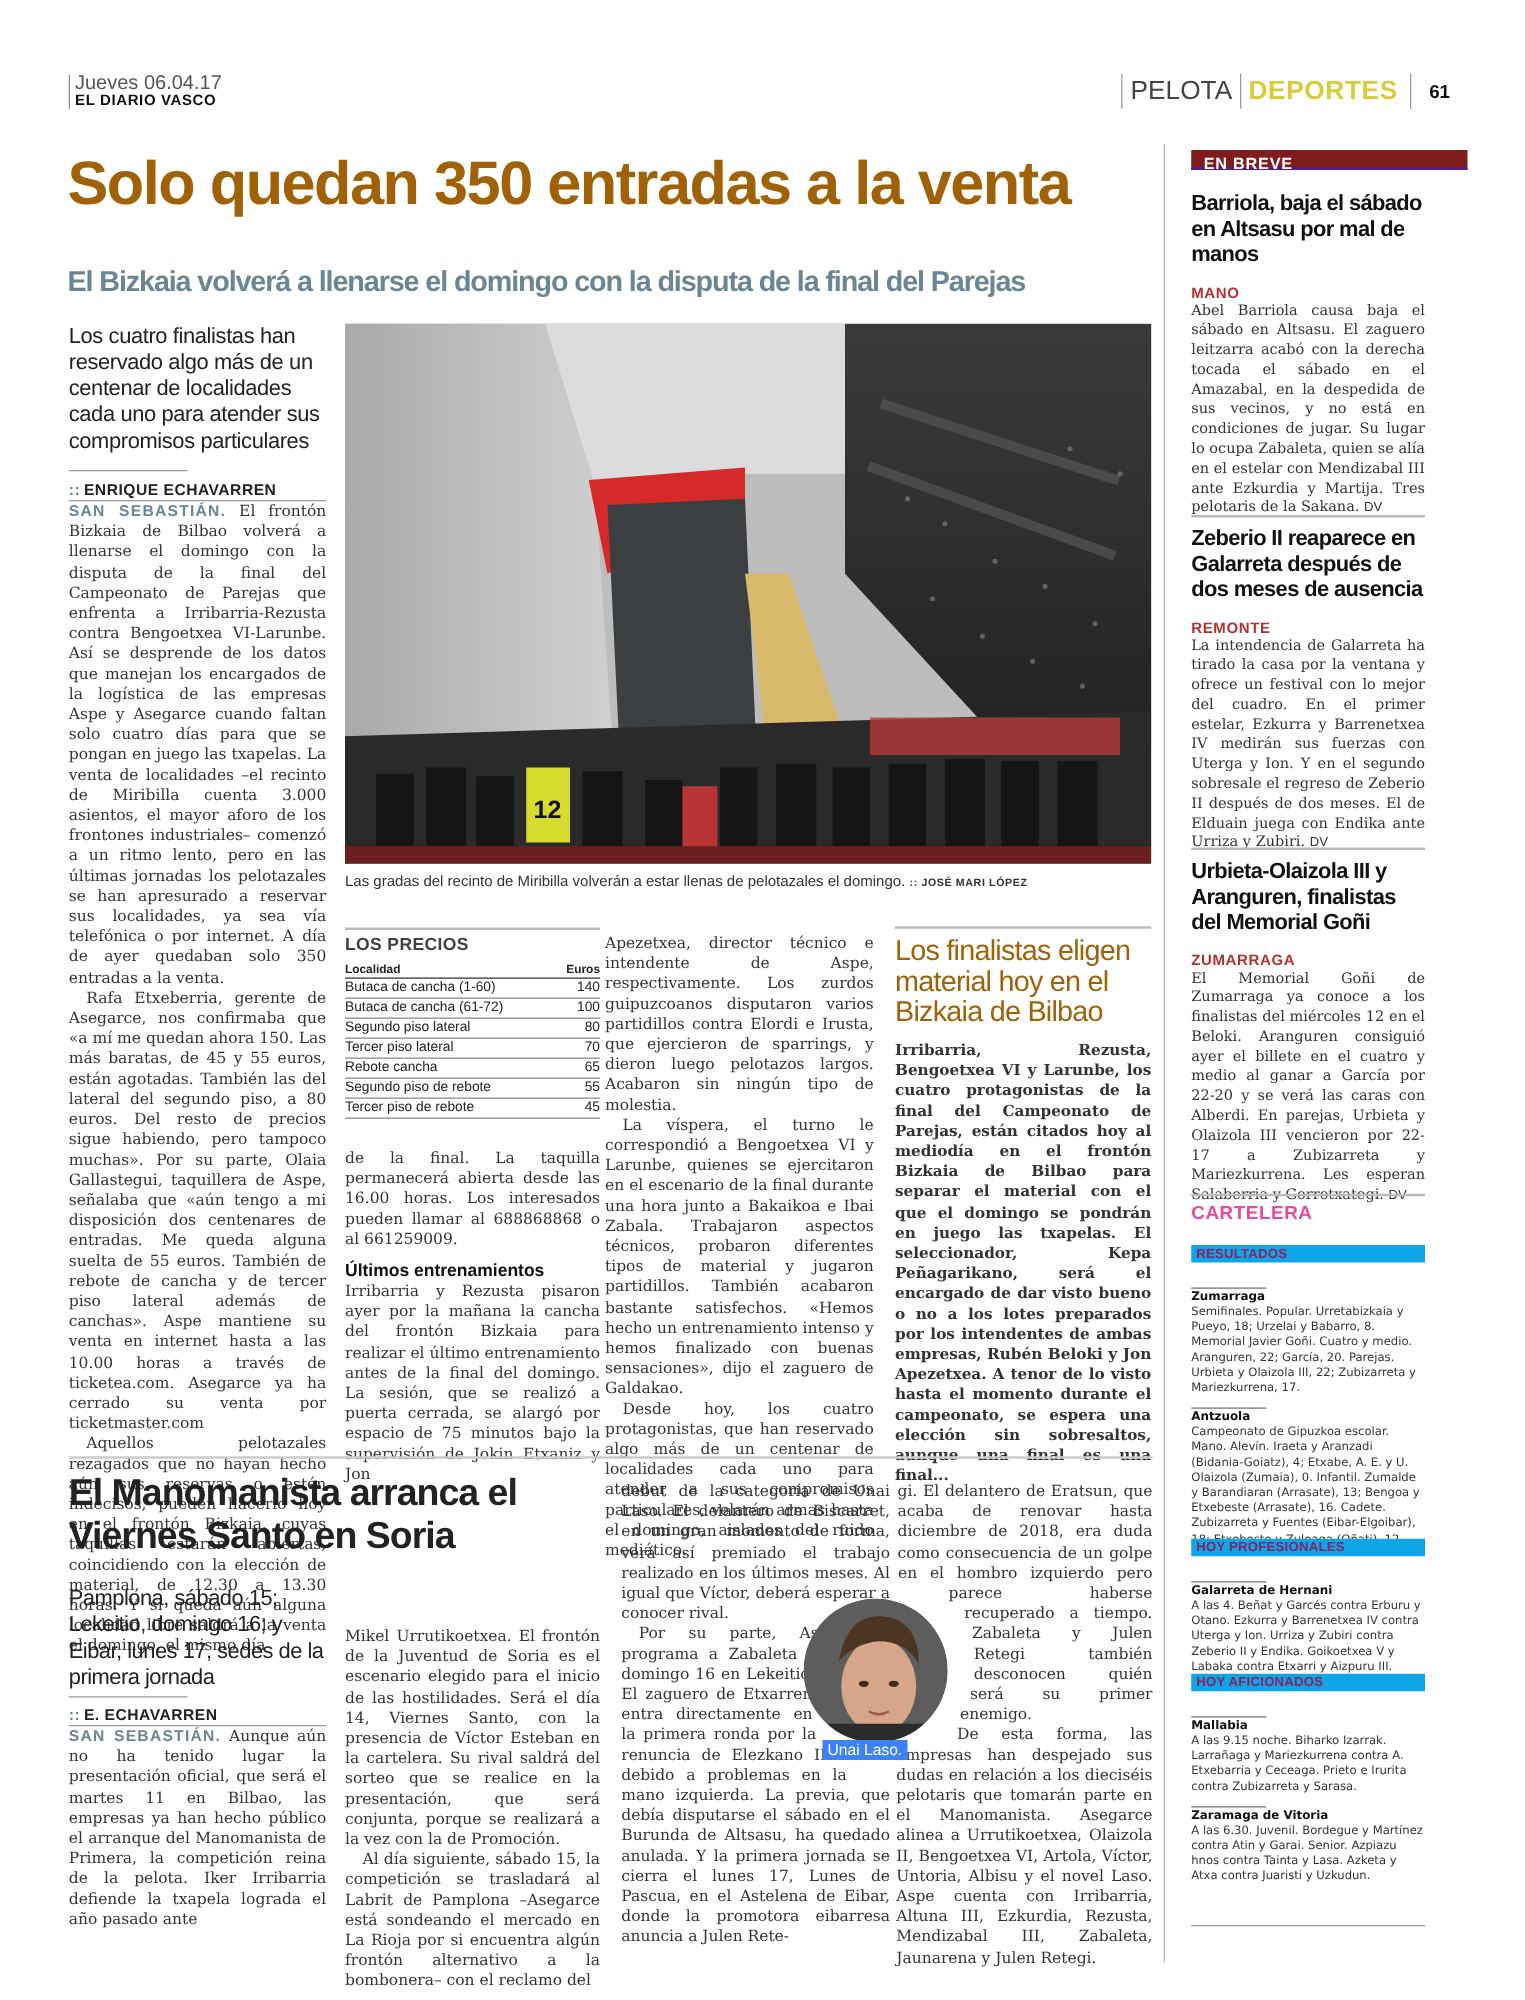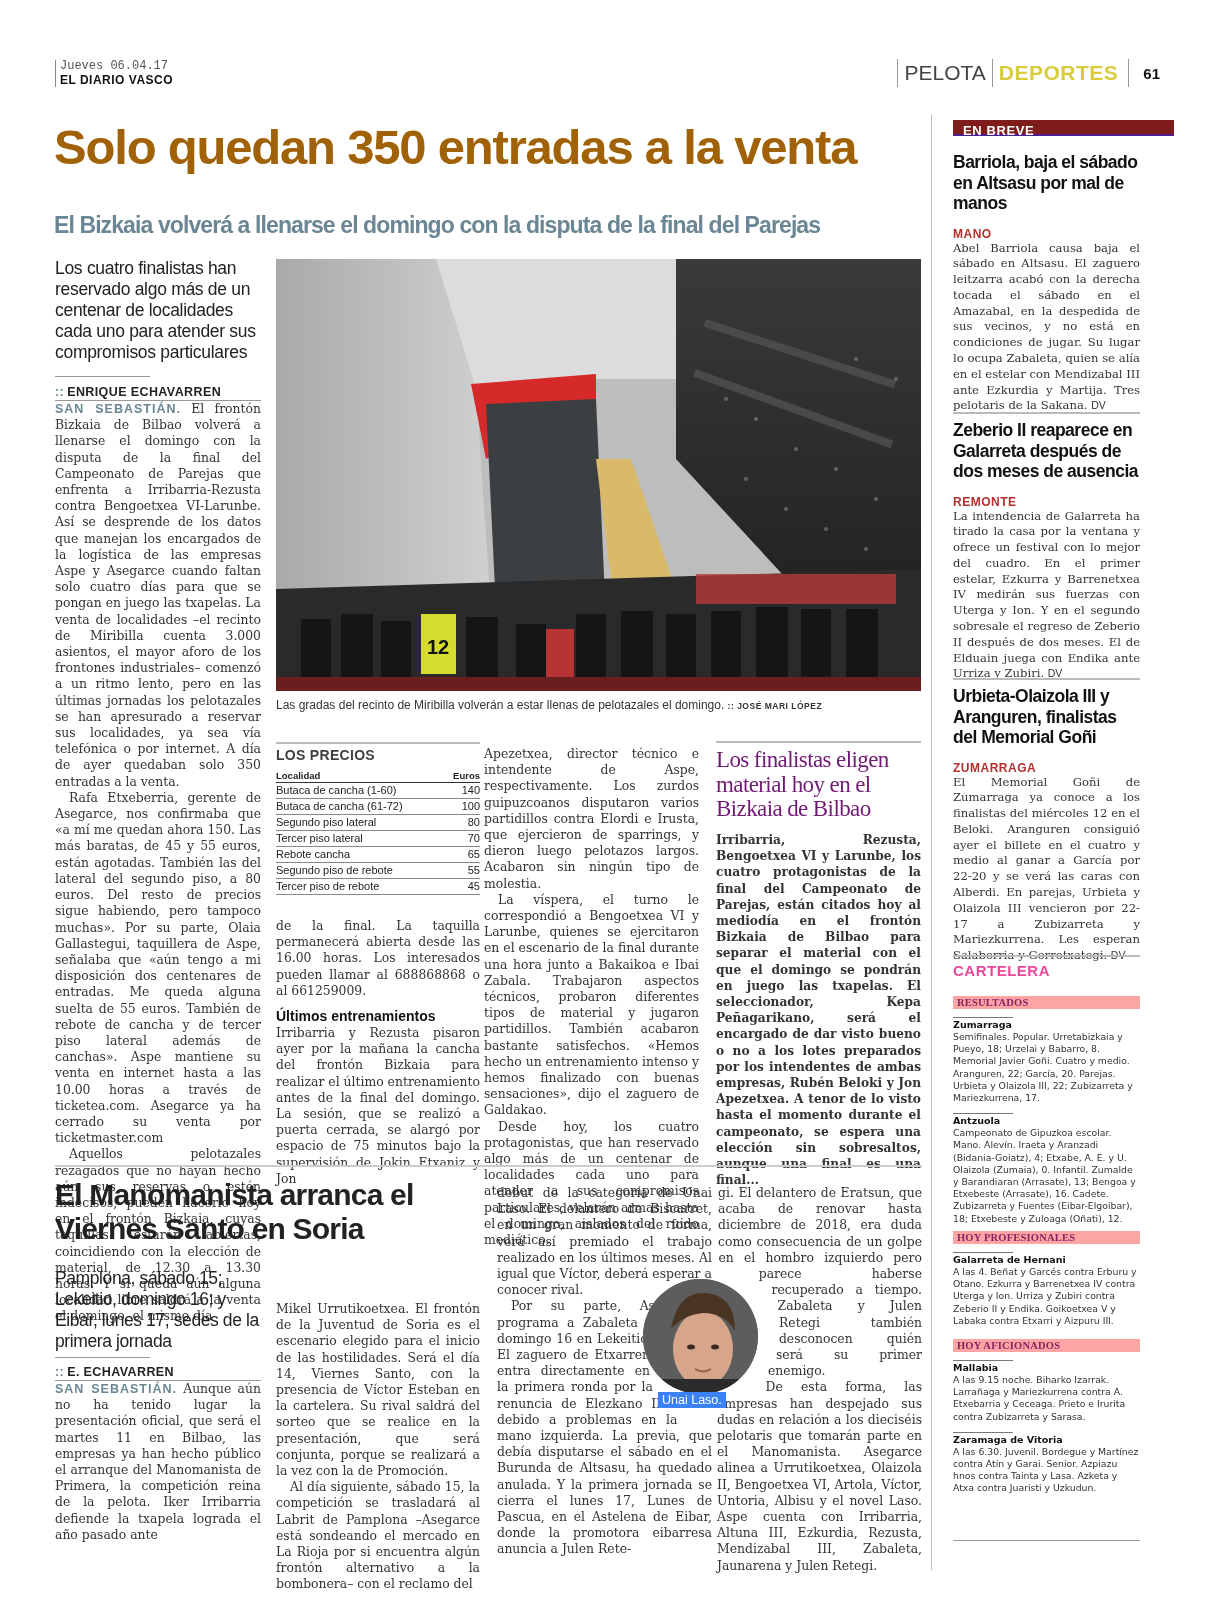--- a/index.html
+++ b/index.html
@@ -5,21 +5,21 @@
   * { box-sizing: border-box; margin: 0; padding: 0; }
   html, body { width: 1220px; height: 1600px; background: #ffffff; overflow: hidden; }
   body { position: relative; color: #2a2a2a; font-family: "DejaVu Serif", serif; }
   .abs { position: absolute; }
   .body-text { font-family: "DejaVu Serif", serif; font-size: 12.4px; line-height: 16.2px; color: #333; text-align: justify; hyphens: auto; }
   .body-text p { text-indent: 14px; }
   .body-text p.first { text-indent: 0; }
 
   
   .hdr-left { left: 55px; top: 60px; border-left: 1px solid #888; padding-left: 4px; }
-  .hdr-date { font-family: Liberation Mono, monospace; font-size: 12px; color: #555; line-height: 13px; }
+  .hdr-date { font-family: Liberation Sans, sans-serif; font-size: 16px; color: #555; line-height: 13px; }
   .hdr-paper { font-family: "Liberation Sans", sans-serif; font-size: 12px; font-weight: bold; color: #111; letter-spacing: 0.5px; line-height: 14px; }
   .hdr-right { right: 60px; top: 58px; display: flex; align-items: center; height: 30px; }
   .hdr-section { font-family: "Liberation Sans", sans-serif; font-size: 21px; color: #444; border-left: 1px solid #999; padding: 0 6px; line-height: 28px; }
   .hdr-deportes { font-family: "Liberation Sans", sans-serif; font-size: 21px; font-weight: bold; color: #d9cc3c; border-left: 1px solid #999; border-right: 1px solid #999; padding: 0 10px 0 6px; line-height: 28px; letter-spacing: 0.5px; }
   .hdr-page { font-family: "Liberation Sans", sans-serif; font-size: 15px; font-weight: bold; color: #111; padding-left: 14px; }
 
   
   .headline { left: 54px; top: 112px; font-family: "Liberation Sans", sans-serif; font-weight: bold; font-size: 49px; letter-spacing: -1.2px; color: #a16207; line-height: 70px; }
   .subhead { left: 54px; top: 210px; font-family: "Liberation Sans", sans-serif; font-weight: bold; font-size: 23px; letter-spacing: -0.9px; color: #6a8694; line-height: 30px; }
 
@@ -46,39 +46,39 @@
   .prices th.r, .prices td.r { text-align: right; }
   .prices td { border-bottom: 1px solid #888; padding: 1px 0; line-height: 13px; }
 
   .col2b { left: 276px; top: 918px; width: 204px; }
   .subsec { font-family: "Liberation Sans", sans-serif; font-weight: bold; font-size: 14px; color: #111; margin-top: 9px; margin-bottom: 1px; }
 
   .col3 { left: 484px; top: 746px; width: 215px; }
 
   
   .side-rule { left: 716px; top: 741px; width: 205px; height: 2px; background: #bbb; }
-  .side-title { left: 716px; top: 748px; width: 210px; font-family: Liberation Serif, serif; font-size: 23px; line-height: 24.5px; color: #701a75; letter-spacing: -0.6px; }
+  .side-title { left: 716px; top: 748px; width: 210px; font-family: Liberation Sans, sans-serif; font-size: 23px; line-height: 24.5px; color: #a16207; letter-spacing: -0.6px; }
   .side-body { left: 716px; top: 832px; width: 205px; font-family: "DejaVu Serif", serif; font-weight: bold; font-size: 12.2px; line-height: 16.2px; color: #333; text-align: justify; }
 
   .vsep { left: 931px; top: 115px; width: 1px; height: 1455px; background: #bbb; }
 
   
   .enbreve { left: 953px; top: 120px; width: 221px; height: 16px; background: #7f1d1d; border-bottom: 2px solid #4c1d95; }
   .enbreve span { font-family: "Liberation Sans", sans-serif; font-weight: bold; color: #fff; font-size: 13px; letter-spacing: 0.6px; padding-left: 10px; line-height: 16px; }
   .brief { position: absolute; left: 953px; width: 187px; }
   .brief-rule { width: 100%; height: 2px; background: #bbb; margin-bottom: 6px; }
   .brief-title { font-family: "Liberation Sans", sans-serif; font-weight: bold; font-size: 17.5px; line-height: 20.5px; color: #111; letter-spacing: -0.5px; }
   .brief-tag { font-family: "Liberation Sans", sans-serif; font-weight: bold; color: #b3302d; font-size: 12px; letter-spacing: 0.5px; margin-top: 13px; }
   .brief-body { font-family: "DejaVu Serif", serif; font-size: 11.6px; line-height: 15.8px; color: #333; text-align: justify; }
   .dv { font-family: "Liberation Sans", sans-serif; font-size: 10.5px; }
 
   .cartelera-rule { left: 953px; top: 955px; width: 187px; height: 2px; background: #bbb; }
   .cartelera { left: 953px; top: 962px; font-family: "Liberation Sans", sans-serif; font-weight: bold; color: #ec4899; font-size: 15px; letter-spacing: 0.5px; }
   .cart-sec { position: absolute; left: 953px; width: 187px; }
-  .cart-head { background: #fca5a5; font-family: Liberation Serif, serif; font-weight: bold; color: #8c2060; font-size: 10.5px; padding: 1px 4px; letter-spacing: 0.2px; margin-bottom: 8px; }
+  .cart-head { background: #0ea5e9; font-family: Liberation Sans, sans-serif; font-weight: bold; color: #8c2060; font-size: 10.5px; padding: 1px 4px; letter-spacing: 0.2px; margin-bottom: 20px; }
   .cart-entry { margin-bottom: 9px; }
   .cart-entry .mini-rule { width: 60px; height: 1px; background: #777; margin-bottom: 1px; }
   .cart-loc { font-family: "DejaVu Sans", sans-serif; font-weight: bold; font-size: 9.5px; color: #111; line-height: 12px; }
   .cart-text { font-family: "DejaVu Sans", sans-serif; font-size: 9.3px; line-height: 12.2px; color: #333; }
   .cart-end-rule { left: 953px; top: 1540px; width: 187px; height: 1px; background: #999; }
 
   
   .bottom-rule { left: 55px; top: 1165px; width: 867px; height: 2px; background: #ccc; }
   .b-headline { left: 55px; top: 1178px; width: 440px; font-family: "Liberation Sans", sans-serif; font-size: 30px; line-height: 34px; color: #222; letter-spacing: -0.8px; }
   .b-lede { left: 55px; top: 1268px; width: 210px; font-family: "Liberation Sans", sans-serif; font-size: 17.5px; line-height: 21px; color: #222; letter-spacing: -0.4px; }

